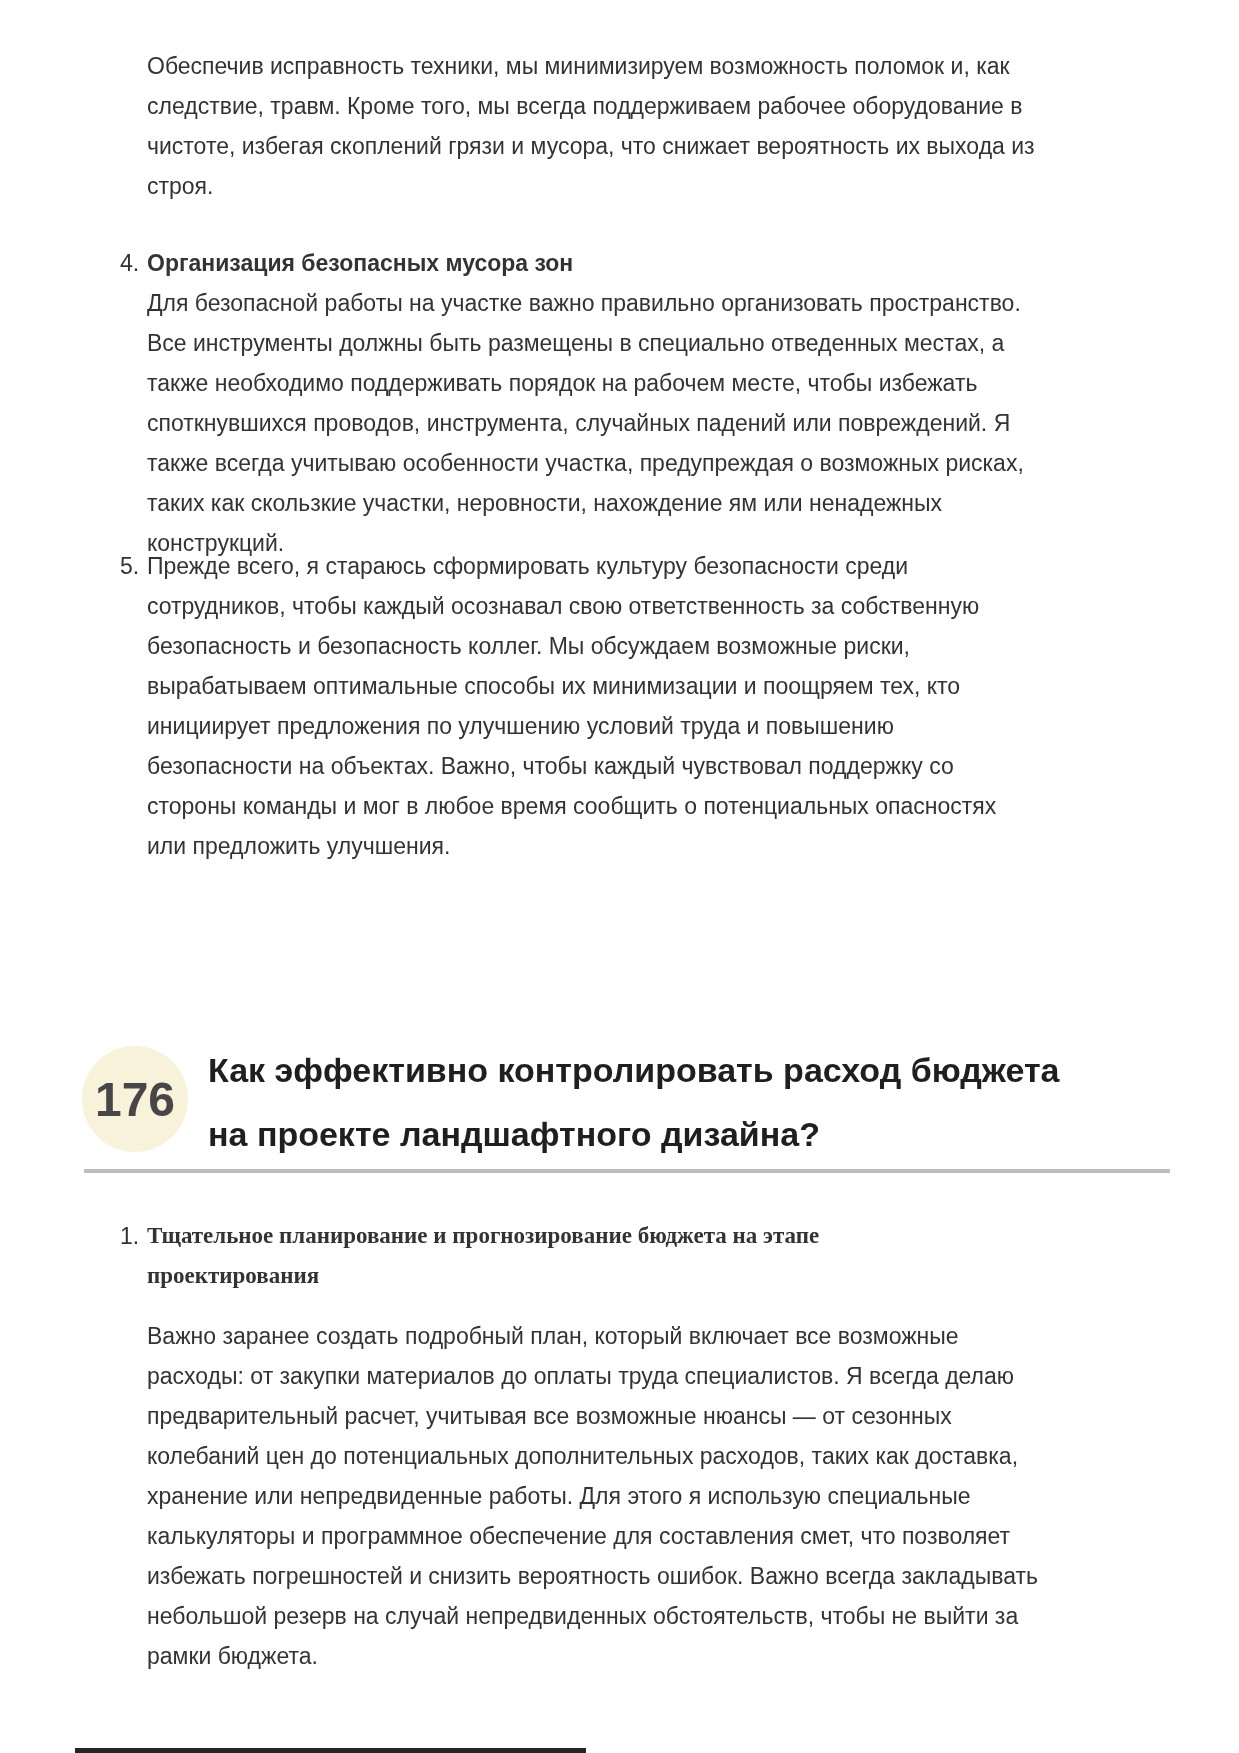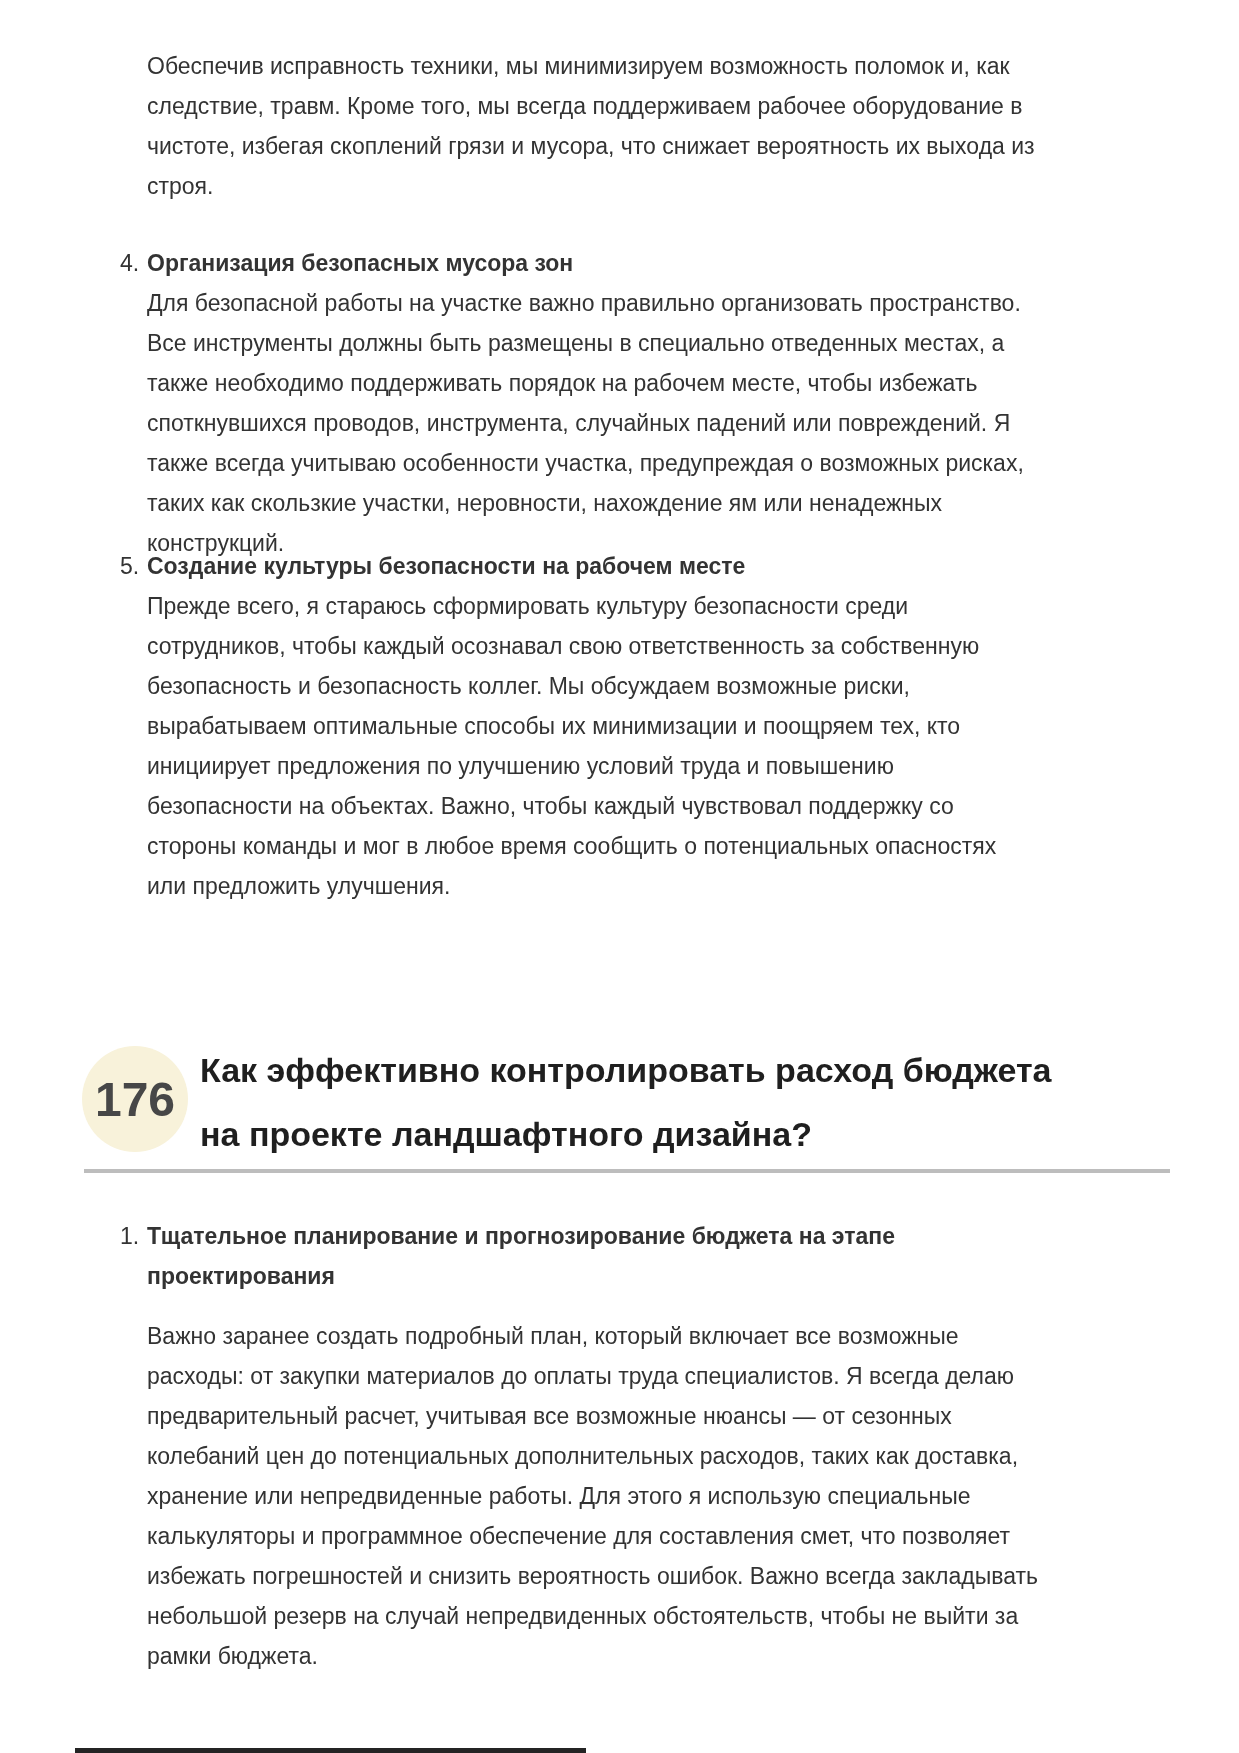--- a/index.html
+++ b/index.html
@@ -41,41 +41,41 @@
   }
   .item .content {
     width: 893px;
   }
   .item .title {
     font-weight: bold;
   }
   #item4 { top: 243px; }
   #item5 { top: 546px; }
   #item1 { top: 1216px; }
-  #item1 .title { max-width: 755px; }
+  #item1 .title { max-width: 755px; font-family: Liberation Serif, serif; }
   #item1 .body { margin-top: 20px; }
 
   .badge {
     position: absolute;
     left: 82px;
     top: 1046px;
     width: 106px;
     height: 106px;
     border-radius: 50%;
     background: var(--badge-bg, #f8f2da);
     color: var(--badge-text, #474747);
     font-size: 48px;
     font-weight: bold;
     display: flex;
     align-items: center;
     justify-content: center;
   }
   .qtitle {
     position: absolute;
-    left: 200px;
+    left: 208px;
     top: 1038px;
     width: 885px;
     margin: 0;
     font-size: 34px;
     line-height: 64px;
     font-weight: bold;
     color: var(--heading-text, #1f1f1f);
   }
   .divider {
     position: absolute;
@@ -105,21 +105,20 @@
     <span class="num">4.</span>
     <div class="content">
       <div class="title">Организация безопасных мусора зон</div>
       <div class="body">Для безопасной работы на участке важно правильно организовать пространство. Все инструменты должны быть размещены в специально отведенных местах, а также необходимо поддерживать порядок на рабочем месте, чтобы избежать споткнувшихся проводов, инструмента, случайных падений или повреждений. Я также всегда учитываю особенности участка, предупреждая о возможных рисках, таких как скользкие участки, неровности, нахождение ям или ненадежных конструкций.</div>
     </div>
   </div>
 
   <div class="item" id="item5">
     <span class="num">5.</span>
     <div class="content">
-      <div class="title">Создание культуры безопасности на рабочем месте</div>
       <div class="body">Прежде всего, я стараюсь сформировать культуру безопасности среди сотрудников, чтобы каждый осознавал свою ответственность за собственную безопасность и безопасность коллег. Мы обсуждаем возможные риски, вырабатываем оптимальные способы их минимизации и поощряем тех, кто инициирует предложения по улучшению условий труда и повышению безопасности на объектах. Важно, чтобы каждый чувствовал поддержку со стороны команды и мог в любое время сообщить о потенциальных опасностях или предложить улучшения.</div>
     </div>
   </div>
 
   <div class="badge">176</div>
 
   <h1 class="qtitle">Как эффективно контролировать расход бюджета на проекте ландшафтного дизайна?</h1>
 
   <div class="divider"></div>
 

